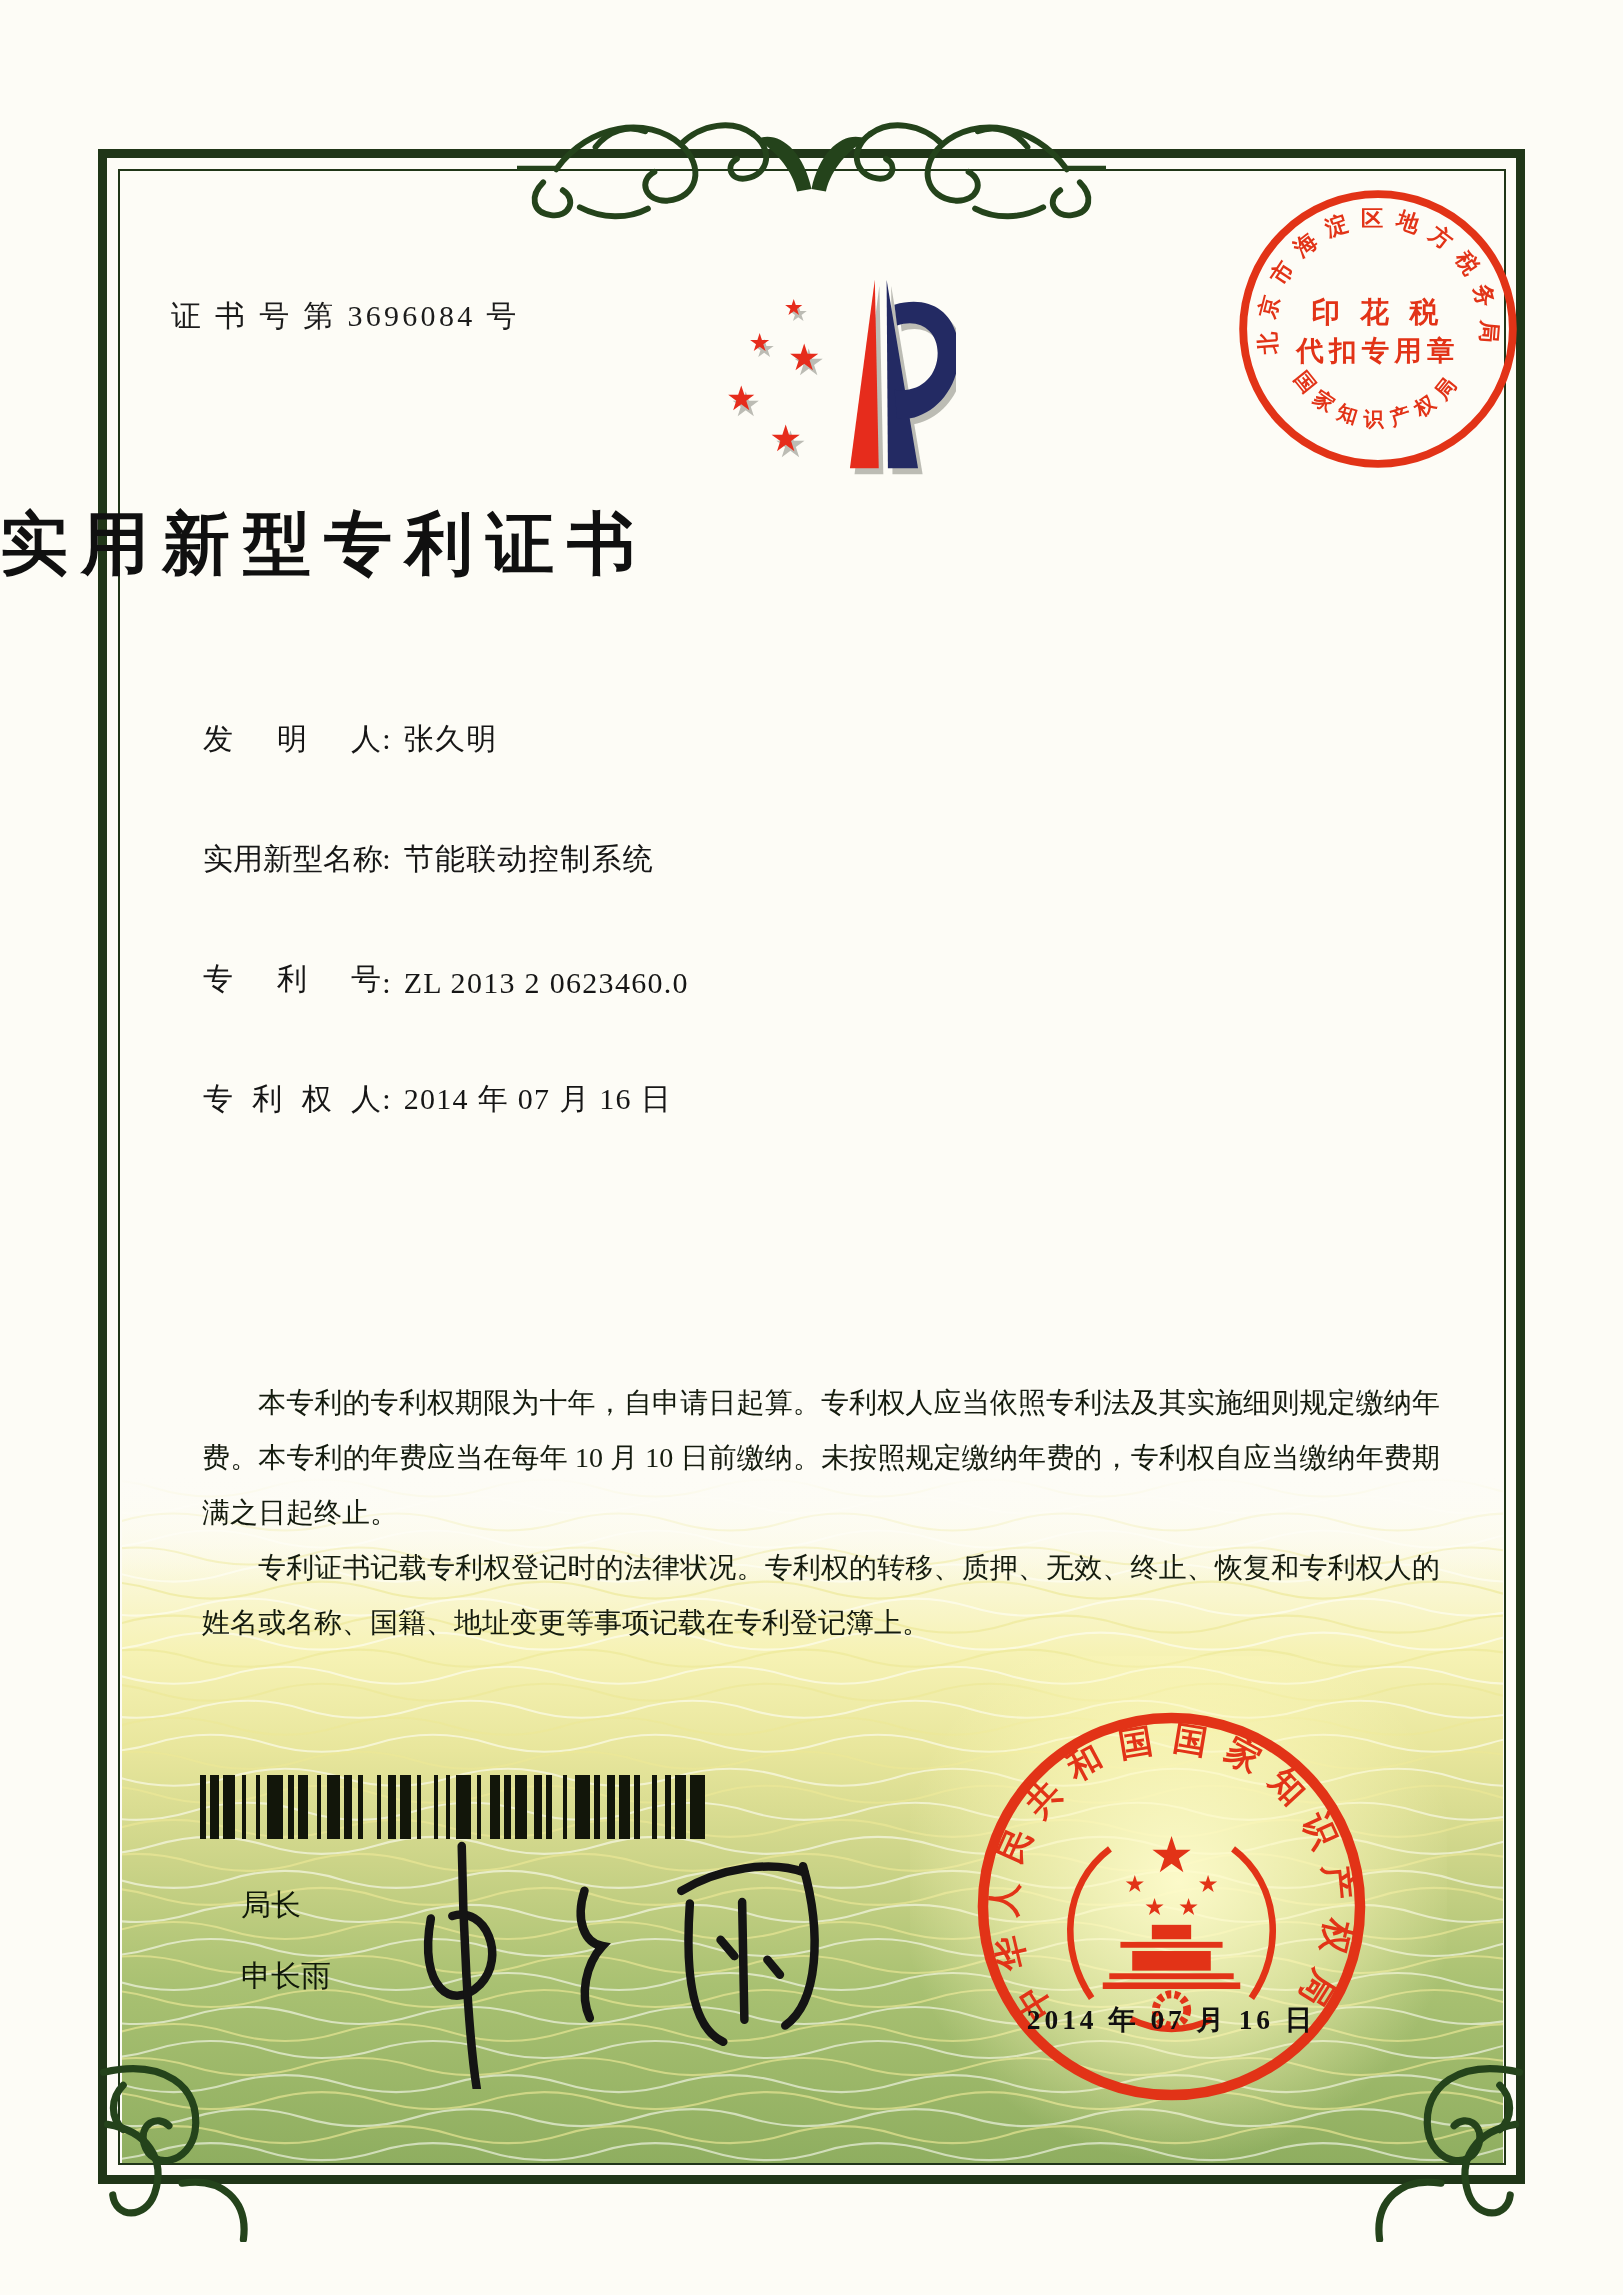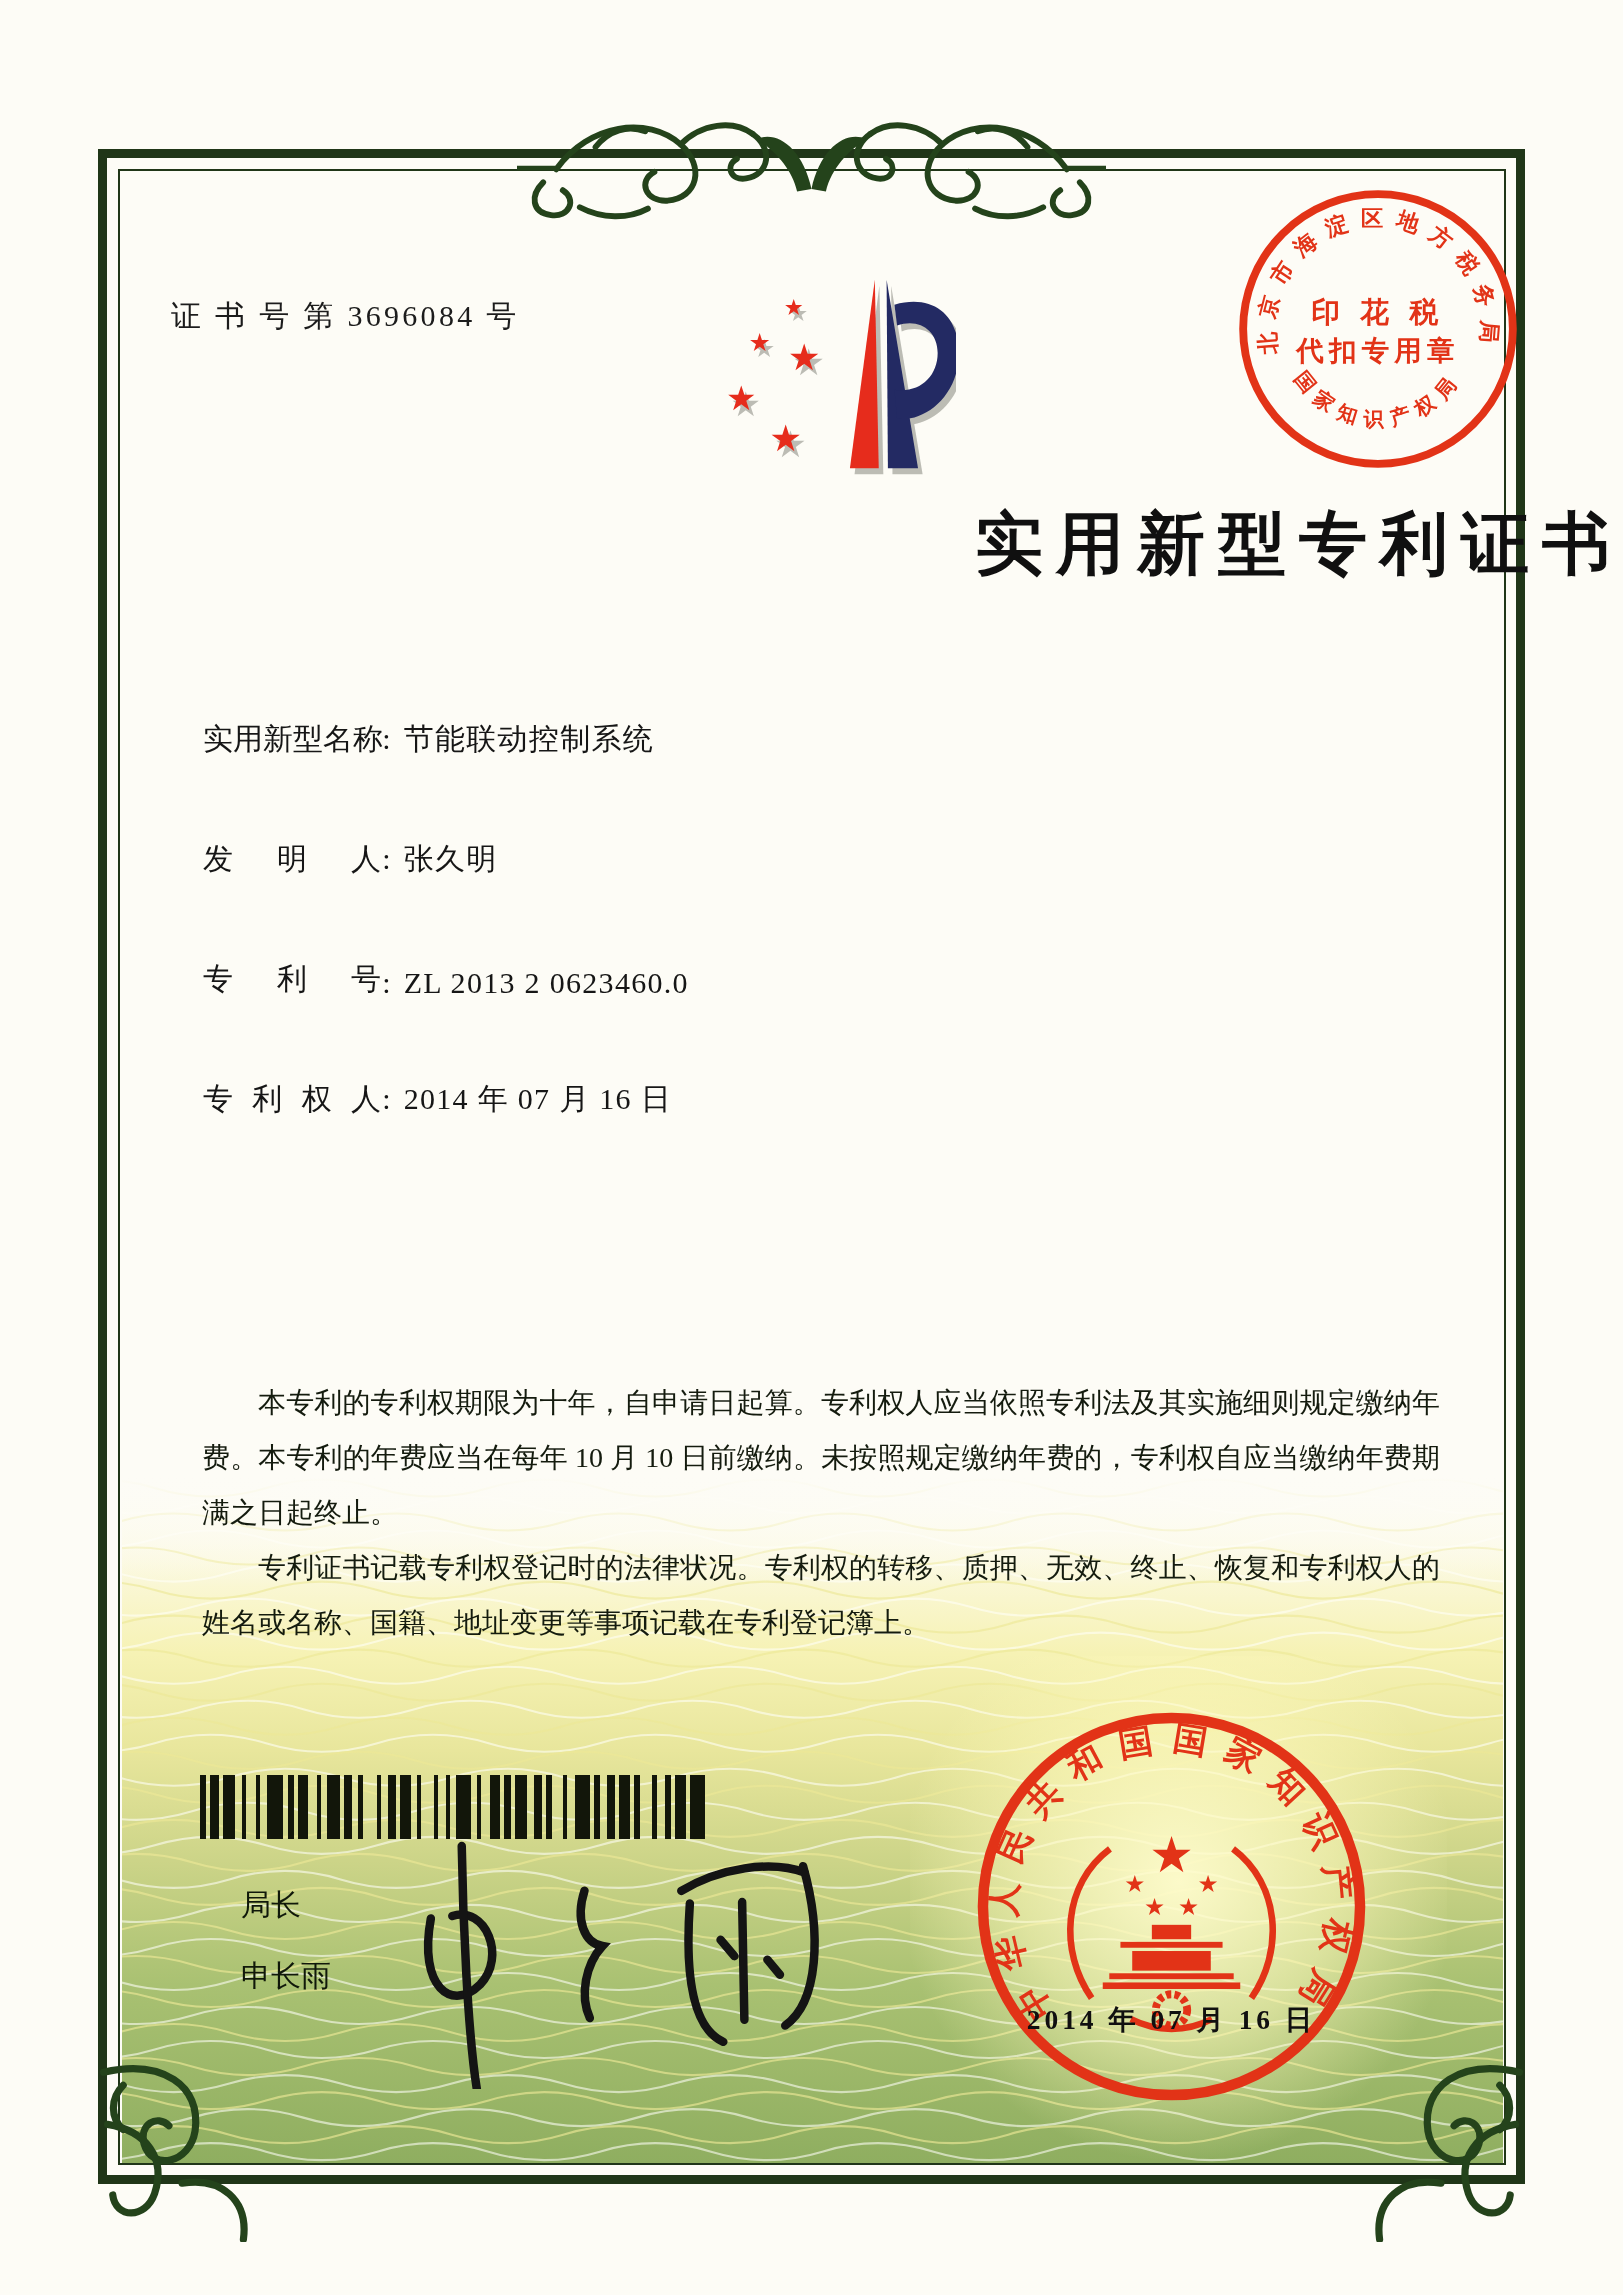--- a/index.html
+++ b/index.html
@@ -18,21 +18,21 @@
     overflow:hidden;z-index:1;
     background:linear-gradient(to bottom,
       rgba(253,252,240,0) 0%, rgba(251,248,216,.55) 10%,
       #f6f2b4 26%, #e8e69c 40%, #ccd488 56%, #a9c172 74%, #8fae60 100%);}
   .wave-fade{position:absolute;left:0;top:0;width:100%;height:111px;z-index:3;
     background:linear-gradient(#fdfcf6,rgba(253,252,246,0));}
   .seal-halo{position:absolute;left:910px;top:1656px;width:537px;height:537px;z-index:2;
     background:radial-gradient(circle at 50% 42%, rgba(255,252,205,.95) 0%, rgba(255,250,190,.55) 38%, rgba(255,250,190,0) 68%);}
   
   .cert-number{position:absolute;left:171px;top:296px;font-size:30px;letter-spacing:3.3px;color:#1c1c1c;z-index:4;}
-  .title{position:absolute;left:0;top:499px;width:1623px;text-align:right;
+  .title{position:absolute;left:0;top:499px;width:1623px;text-align:left;
     font-size:68px;font-weight:700;letter-spacing:13px;color:#101010;z-index:4;}
   .fields{position:absolute;left:203px;top:719px;z-index:4;}
   .field-row{height:41px;margin-bottom:79px;font-size:30px;color:#161616;white-space:nowrap;}
   .f-label{display:inline-block;width:178px;text-align:justify;text-align-last:justify;vertical-align:bottom;}
   .f-colon{display:inline-block;margin-left:1.3px;}
   .f-value{display:inline-block;margin-left:13px;letter-spacing:1.3px;}
   .bodytext{position:absolute;left:202px;top:1375px;width:1238px;z-index:4;
     font-size:28px;line-height:55px;color:#141b0e;text-align:justify;}
   .bodytext p{margin:0;text-indent:56px;}
   
@@ -176,24 +176,24 @@
       <text x="188" y="168" font-size="56" text-anchor="middle" dominant-baseline="central" font-family="DejaVu Sans">★</text>
       <text x="92" y="230" font-size="52" text-anchor="middle" dominant-baseline="central" font-family="DejaVu Sans">★</text>
       <text x="160" y="292" font-size="56" text-anchor="middle" dominant-baseline="central" font-family="DejaVu Sans">★</text>
     </g>
   </svg>
 
   <div class="title">实用新型专利证书</div>
 
   <div class="fields">
     <div class="field-row">
+      <span class="f-label">发明人</span><span class="f-colon">:</span><span class="f-value">张久明</span>
+    </div>
+    <div class="field-row">
       <span class="f-label">实用新型名称</span><span class="f-colon">:</span><span class="f-value">节能联动控制系统</span>
-    </div>
-    <div class="field-row">
-      <span class="f-label">发明人</span><span class="f-colon">:</span><span class="f-value">张久明</span>
     </div>
     <div class="field-row">
       <span class="f-label">专利号</span><span class="f-colon">:</span><span class="f-value">ZL 2013 2 0623460.0</span>
     </div>
     <div class="field-row">
       <span class="f-label">专利权人</span><span class="f-colon">:</span><span class="f-value">2014 年 07 月 16 日</span>
     </div>
   </div>
 
   <div class="bodytext">

